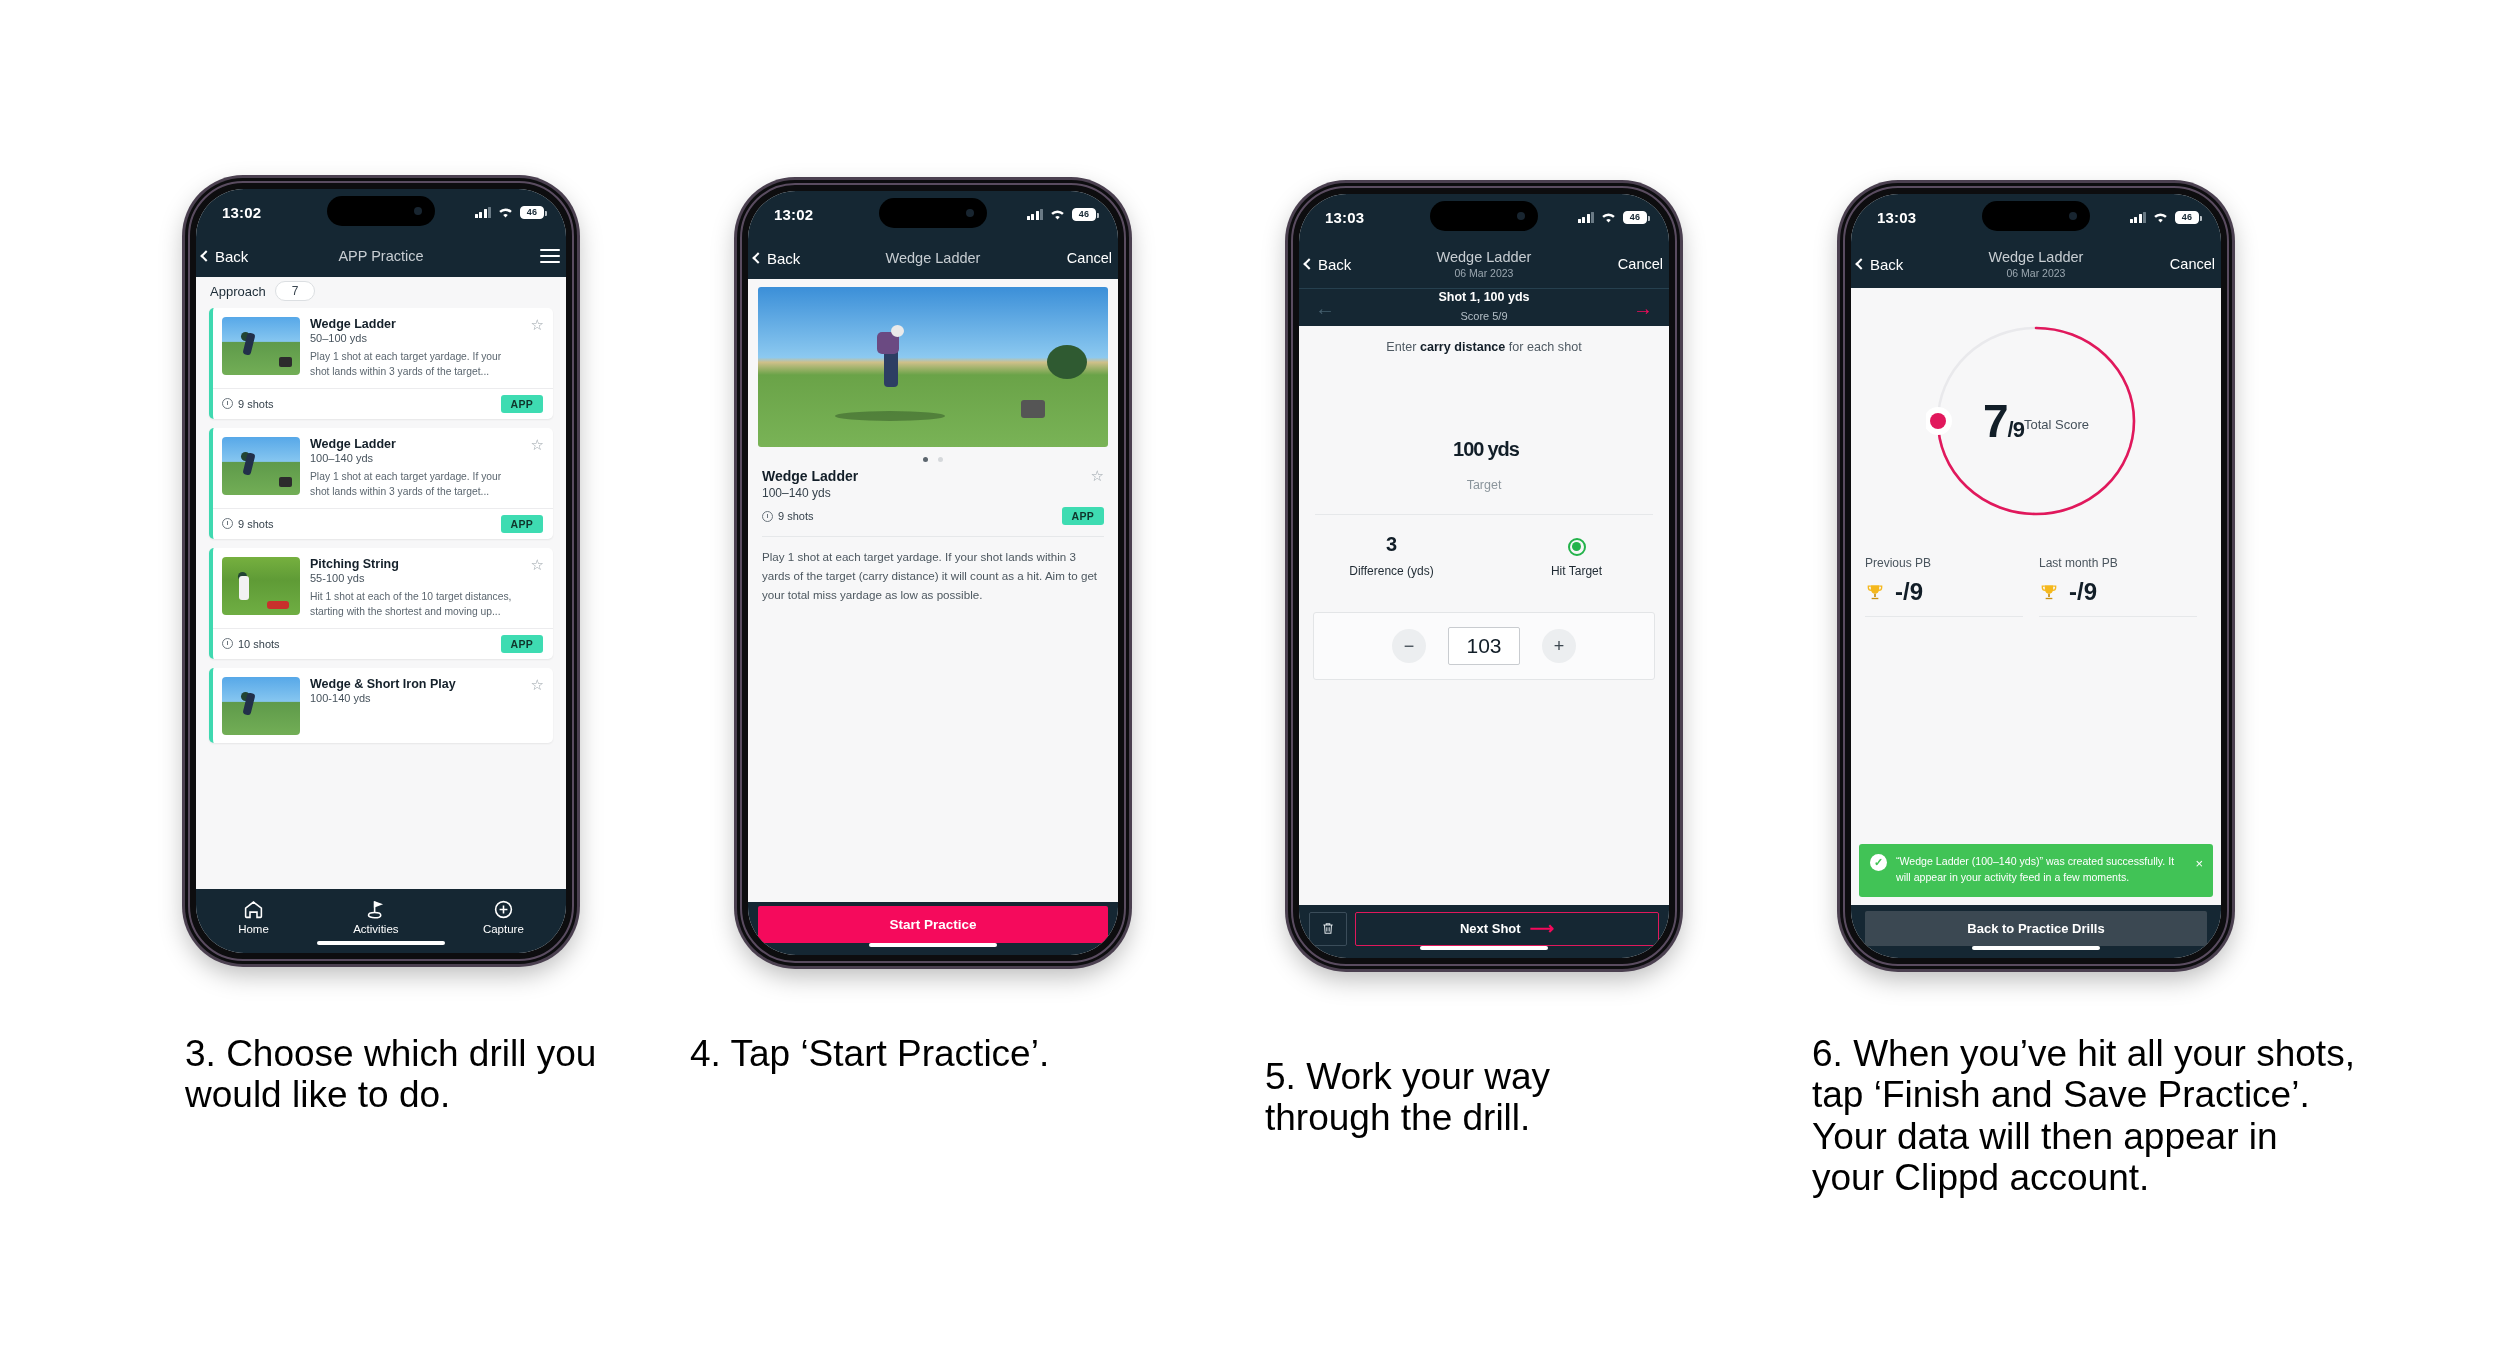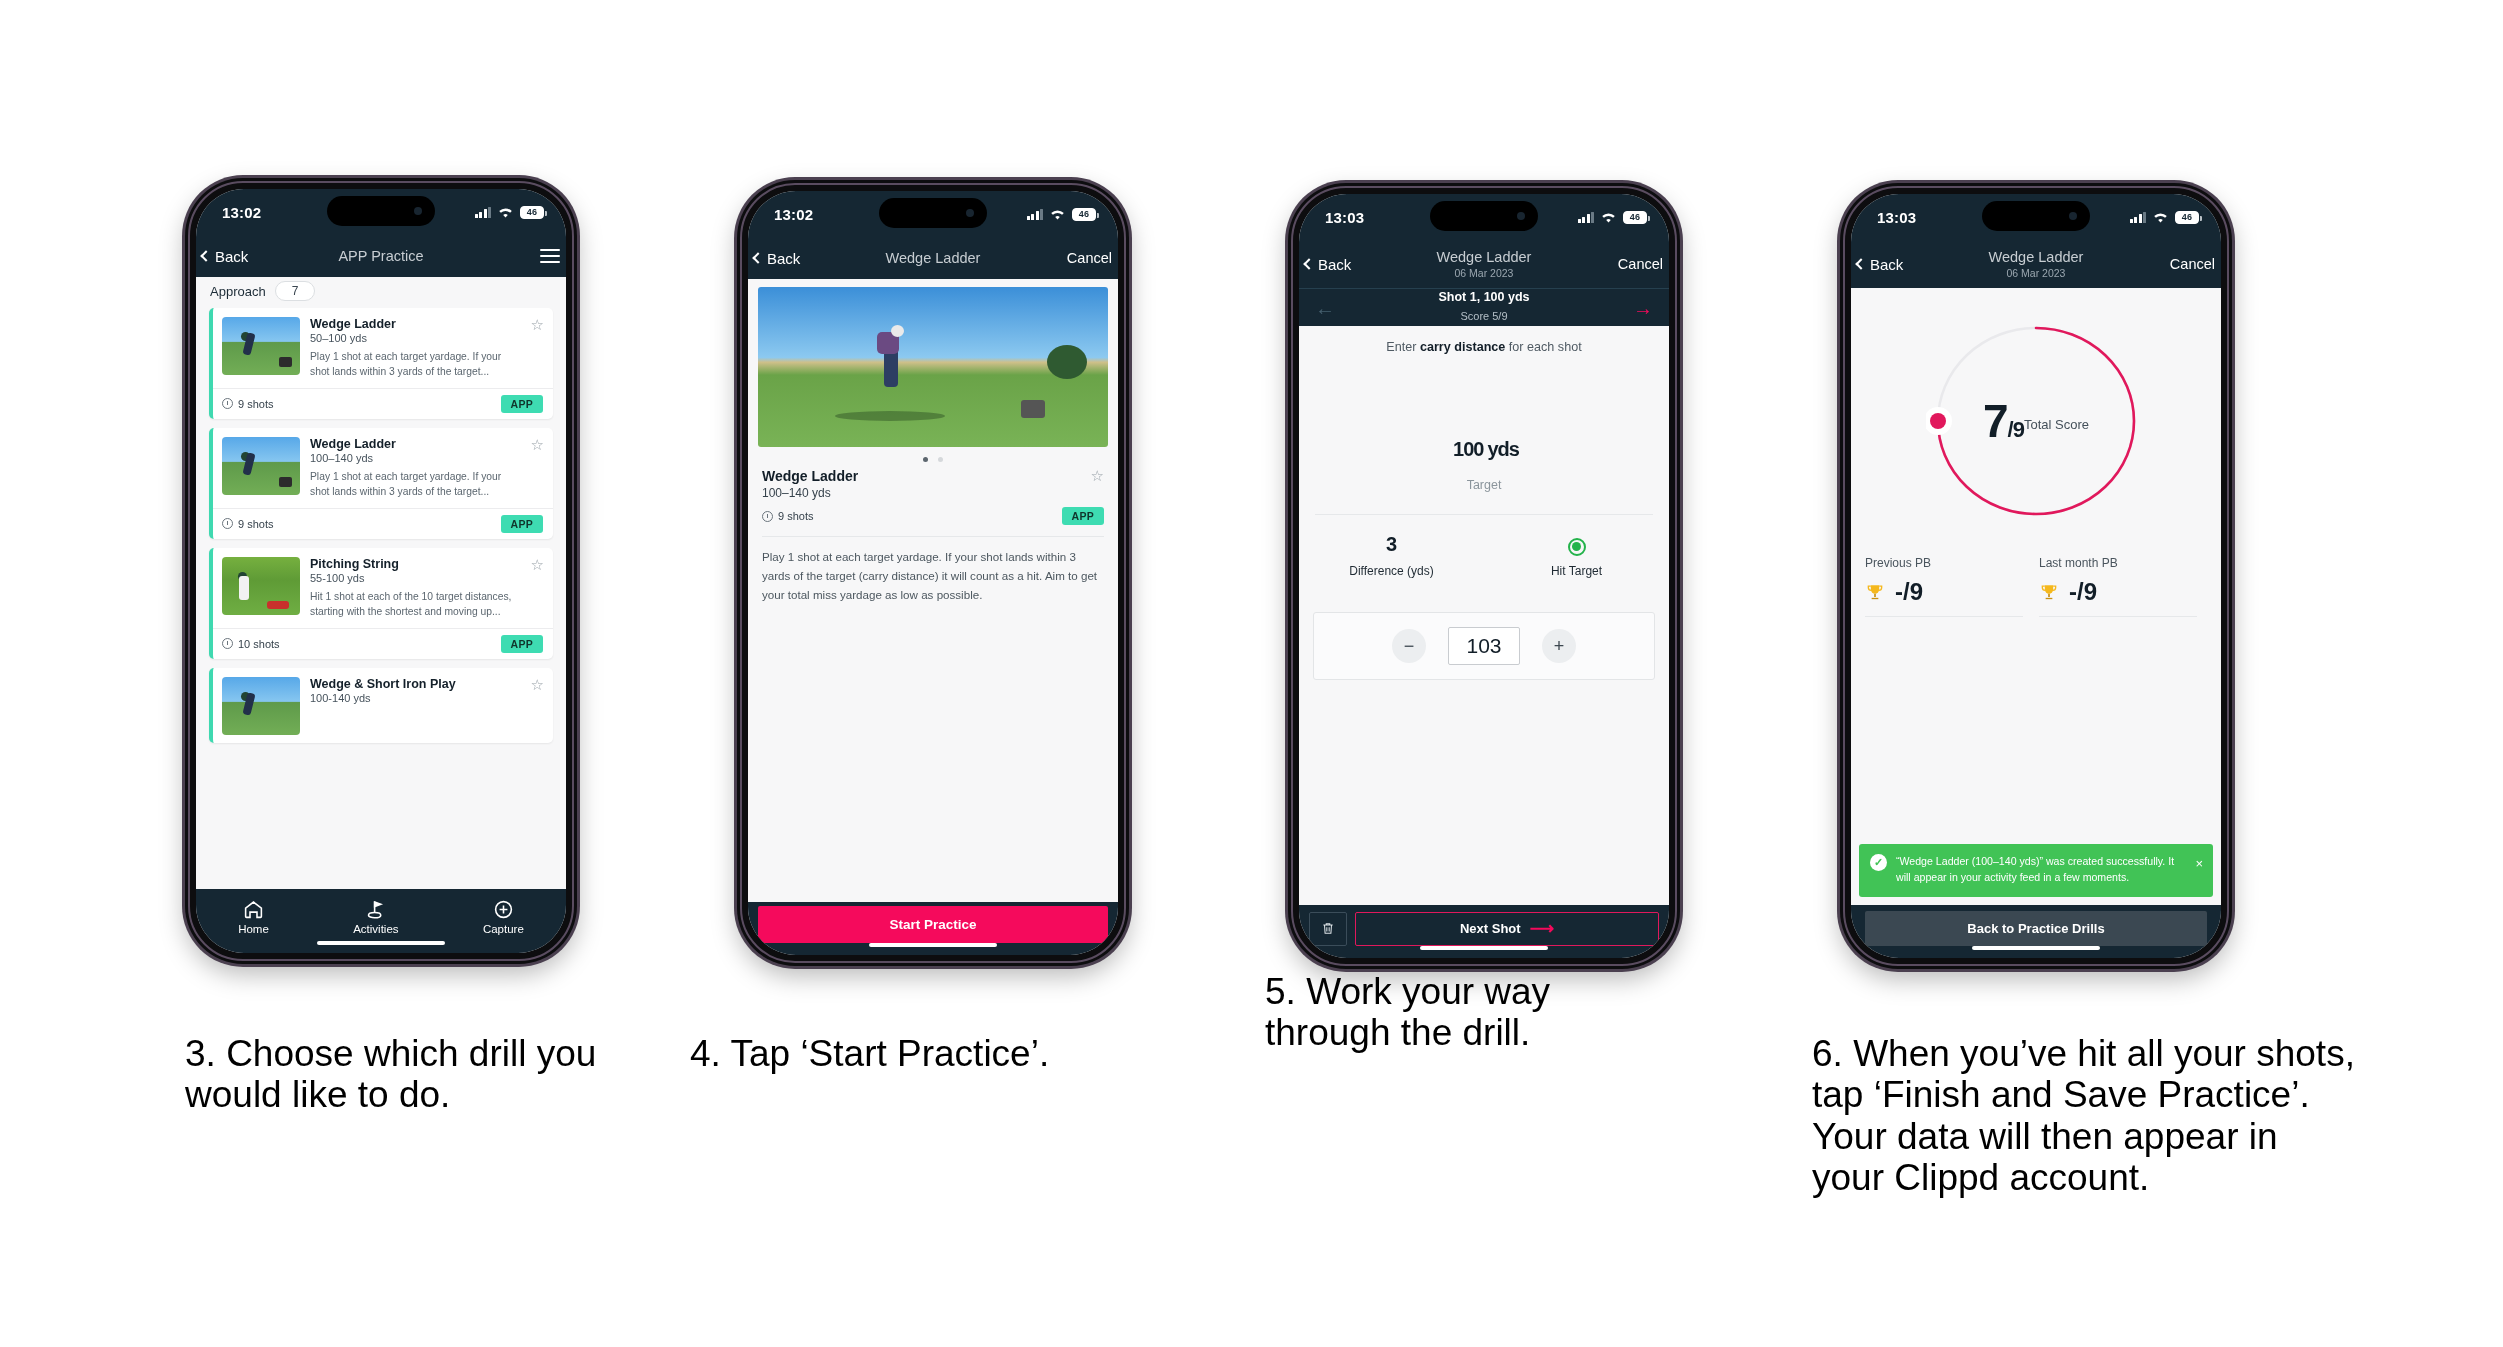--- a/index.html
+++ b/index.html
@@ -294,21 +294,21 @@
 
   
   .caption {
     position:absolute;
     font-size: 37px; line-height: 1.12;
     color: #000; font-weight: 400;
     font-family: "Liberation Sans", sans-serif;
   }
   .c1 { left: 185px;  top: 1033px; width: 430px; }
   .c2 { left: 690px;  top: 1033px; width: 500px; }
-  .c3 { left: 1265px; top: 971px; width: 410px; }
+  .c3 { left: 1265px; top: 1056px; width: 410px; }
   .c4 { left: 1812px; top: 1033px; width: 545px; }
 </style>
 </head>
 <body>
 
 <div class="stage">
 
   <div class="phone ph1">
     <div class="phone-outline"></div>
     <div class="screen">

